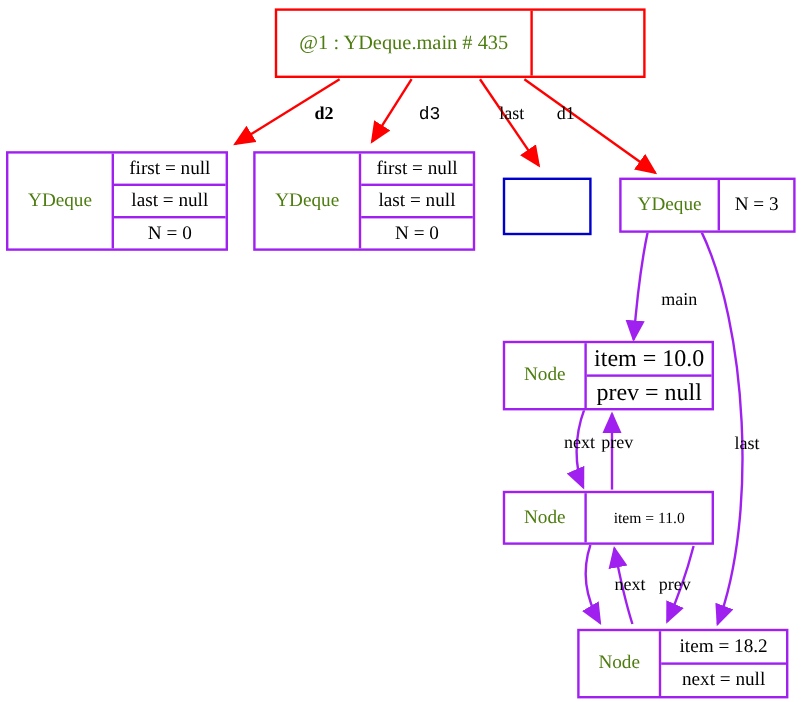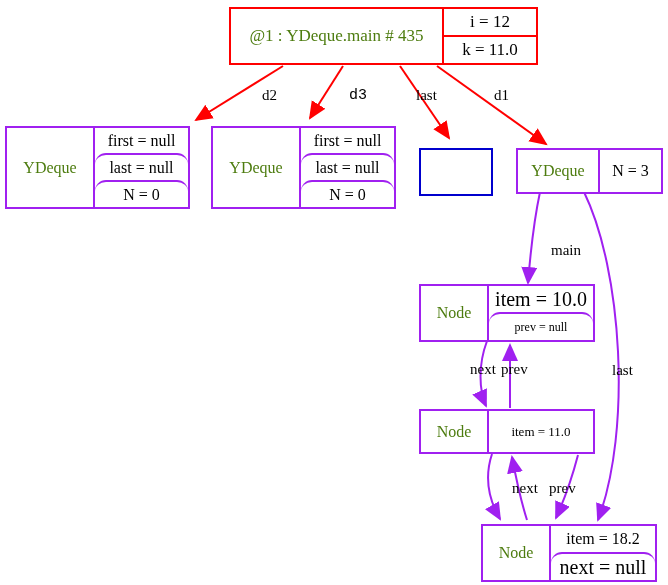--- a/index.html
+++ b/index.html
@@ -56,21 +56,21 @@
     justify-content: center;
     box-sizing: border-box;
     flex: 1 1 0;
     color: #000000;
     white-space: nowrap;
     padding: 0 6px;
   }
   .red .cell-left  { border-right: 2px solid #ff0000; }
   .red .field + .field { border-top: 2px solid #ff0000; }
   .purple .cell-left { border-right: 2px solid #a020f0; }
-  .purple .field + .field { border-top: 2px solid #a020f0; border-radius: 11px; }
+  .purple .field + .field { border-top: 2px solid #a020f0; }
 
   .edge-label {
     position: absolute;
     color: #000000;
     white-space: nowrap;
     font-family: "Liberation Serif", "DejaVu Serif", serif;
     font-size: 15px;
     line-height: 1;
   }
 </style>
@@ -126,24 +126,20 @@
       <path d="M527,520 C520,498 516,478 512,457" stroke="#a020f0" stroke-width="2" fill="none" marker-end="url(#ah-purple)"></path>
     </g>
 
     <g>
       <path d="M578,455 C572,478 565,498 556,518" stroke="#a020f0" stroke-width="2" fill="none" marker-end="url(#ah-purple)"></path>
     </g>
   </svg>
 
   <div class="node-box red" style="left:229px; top:7px; width:309px; height:58px;">
     <div class="cell-left" style="width:213px; font-size:17px;">@1 : YDeque.main # 435</div>
-    <div class="fields">
-      <div class="field" style="font-size:17px;">i = 12</div>
-      <div class="field" style="font-size:17px;">k = 11.0</div>
-    </div>
   </div>
 
   <div class="node-box purple" style="left:5px; top:126px; width:185px; height:83px;">
     <div class="cell-left" style="width:88px; font-size:16px;">YDeque</div>
     <div class="fields">
       <div class="field" style="font-size:16px;">first = null</div>
       <div class="field" style="font-size:16px;">last = null</div>
       <div class="field" style="font-size:16px;">N = 0</div>
     </div>
   </div>
@@ -165,46 +161,46 @@
     <div class="cell-left" style="width:82px; font-size:16px;">YDeque</div>
     <div class="fields">
       <div class="field" style="font-size:16px;text-align:right;">N = 3</div>
     </div>
   </div>
 
   <div class="node-box purple" style="left:419px; top:284px; width:176px; height:58px;">
     <div class="cell-left" style="width:68px; font-size:16px;">Node</div>
     <div class="fields">
       <div class="field" style="font-size:20px;">item = 10.0</div>
-      <div class="field" style="font-size:12px;">prev = null</div>
+      <div class="field" style="font-size:20px;">prev = null</div>
     </div>
   </div>
 
   <div class="node-box purple" style="left:419px; top:409px; width:176px; height:45px;">
     <div class="cell-left" style="width:68px; font-size:16px;">Node</div>
     <div class="fields">
       <div class="field" style="font-size:13px;">item = 11.0</div>
     </div>
   </div>
 
   <div class="node-box purple" style="left:481px; top:524px; width:176px; height:58px;">
     <div class="cell-left" style="width:68px; font-size:16px;">Node</div>
     <div class="fields">
       <div class="field" style="font-size:16px;">item = 18.2</div>
-      <div class="field" style="font-size:20px;text-align:right;">next = null</div>
-    </div>
-  </div>
-
-  <div class="edge-label" style="left:262px; top:88px;">d2</div>
+      <div class="field" style="font-size:16px;text-align:right;">next = null</div>
+    </div>
+  </div>
+
+  <div class="edge-label" style="left:262px; top:88px;font-weight:bold;">d2</div>
 
   <div class="edge-label" style="left:349px; top:88px;font-family:Liberation Mono, monospace;">d3</div>
 
   <div class="edge-label" style="left:416px; top:88px;">last</div>
 
-  <div class="edge-label" style="left:494px; top:88px;font-family:Liberation Serif, serif;">d1</div>
+  <div class="edge-label" style="left:464px; top:88px;font-family:Liberation Serif, serif;">d1</div>
 
   <div class="edge-label" style="left:551px; top:243px;">main</div>
 
   <div class="edge-label" style="left:612px; top:363px;text-align:right;">last</div>
 
   <div class="edge-label" style="left:470px; top:362px;">next</div>
 
   <div class="edge-label" style="left:501px; top:362px;">prev</div>
 
   <div class="edge-label" style="left:512px; top:481px;">next</div>

